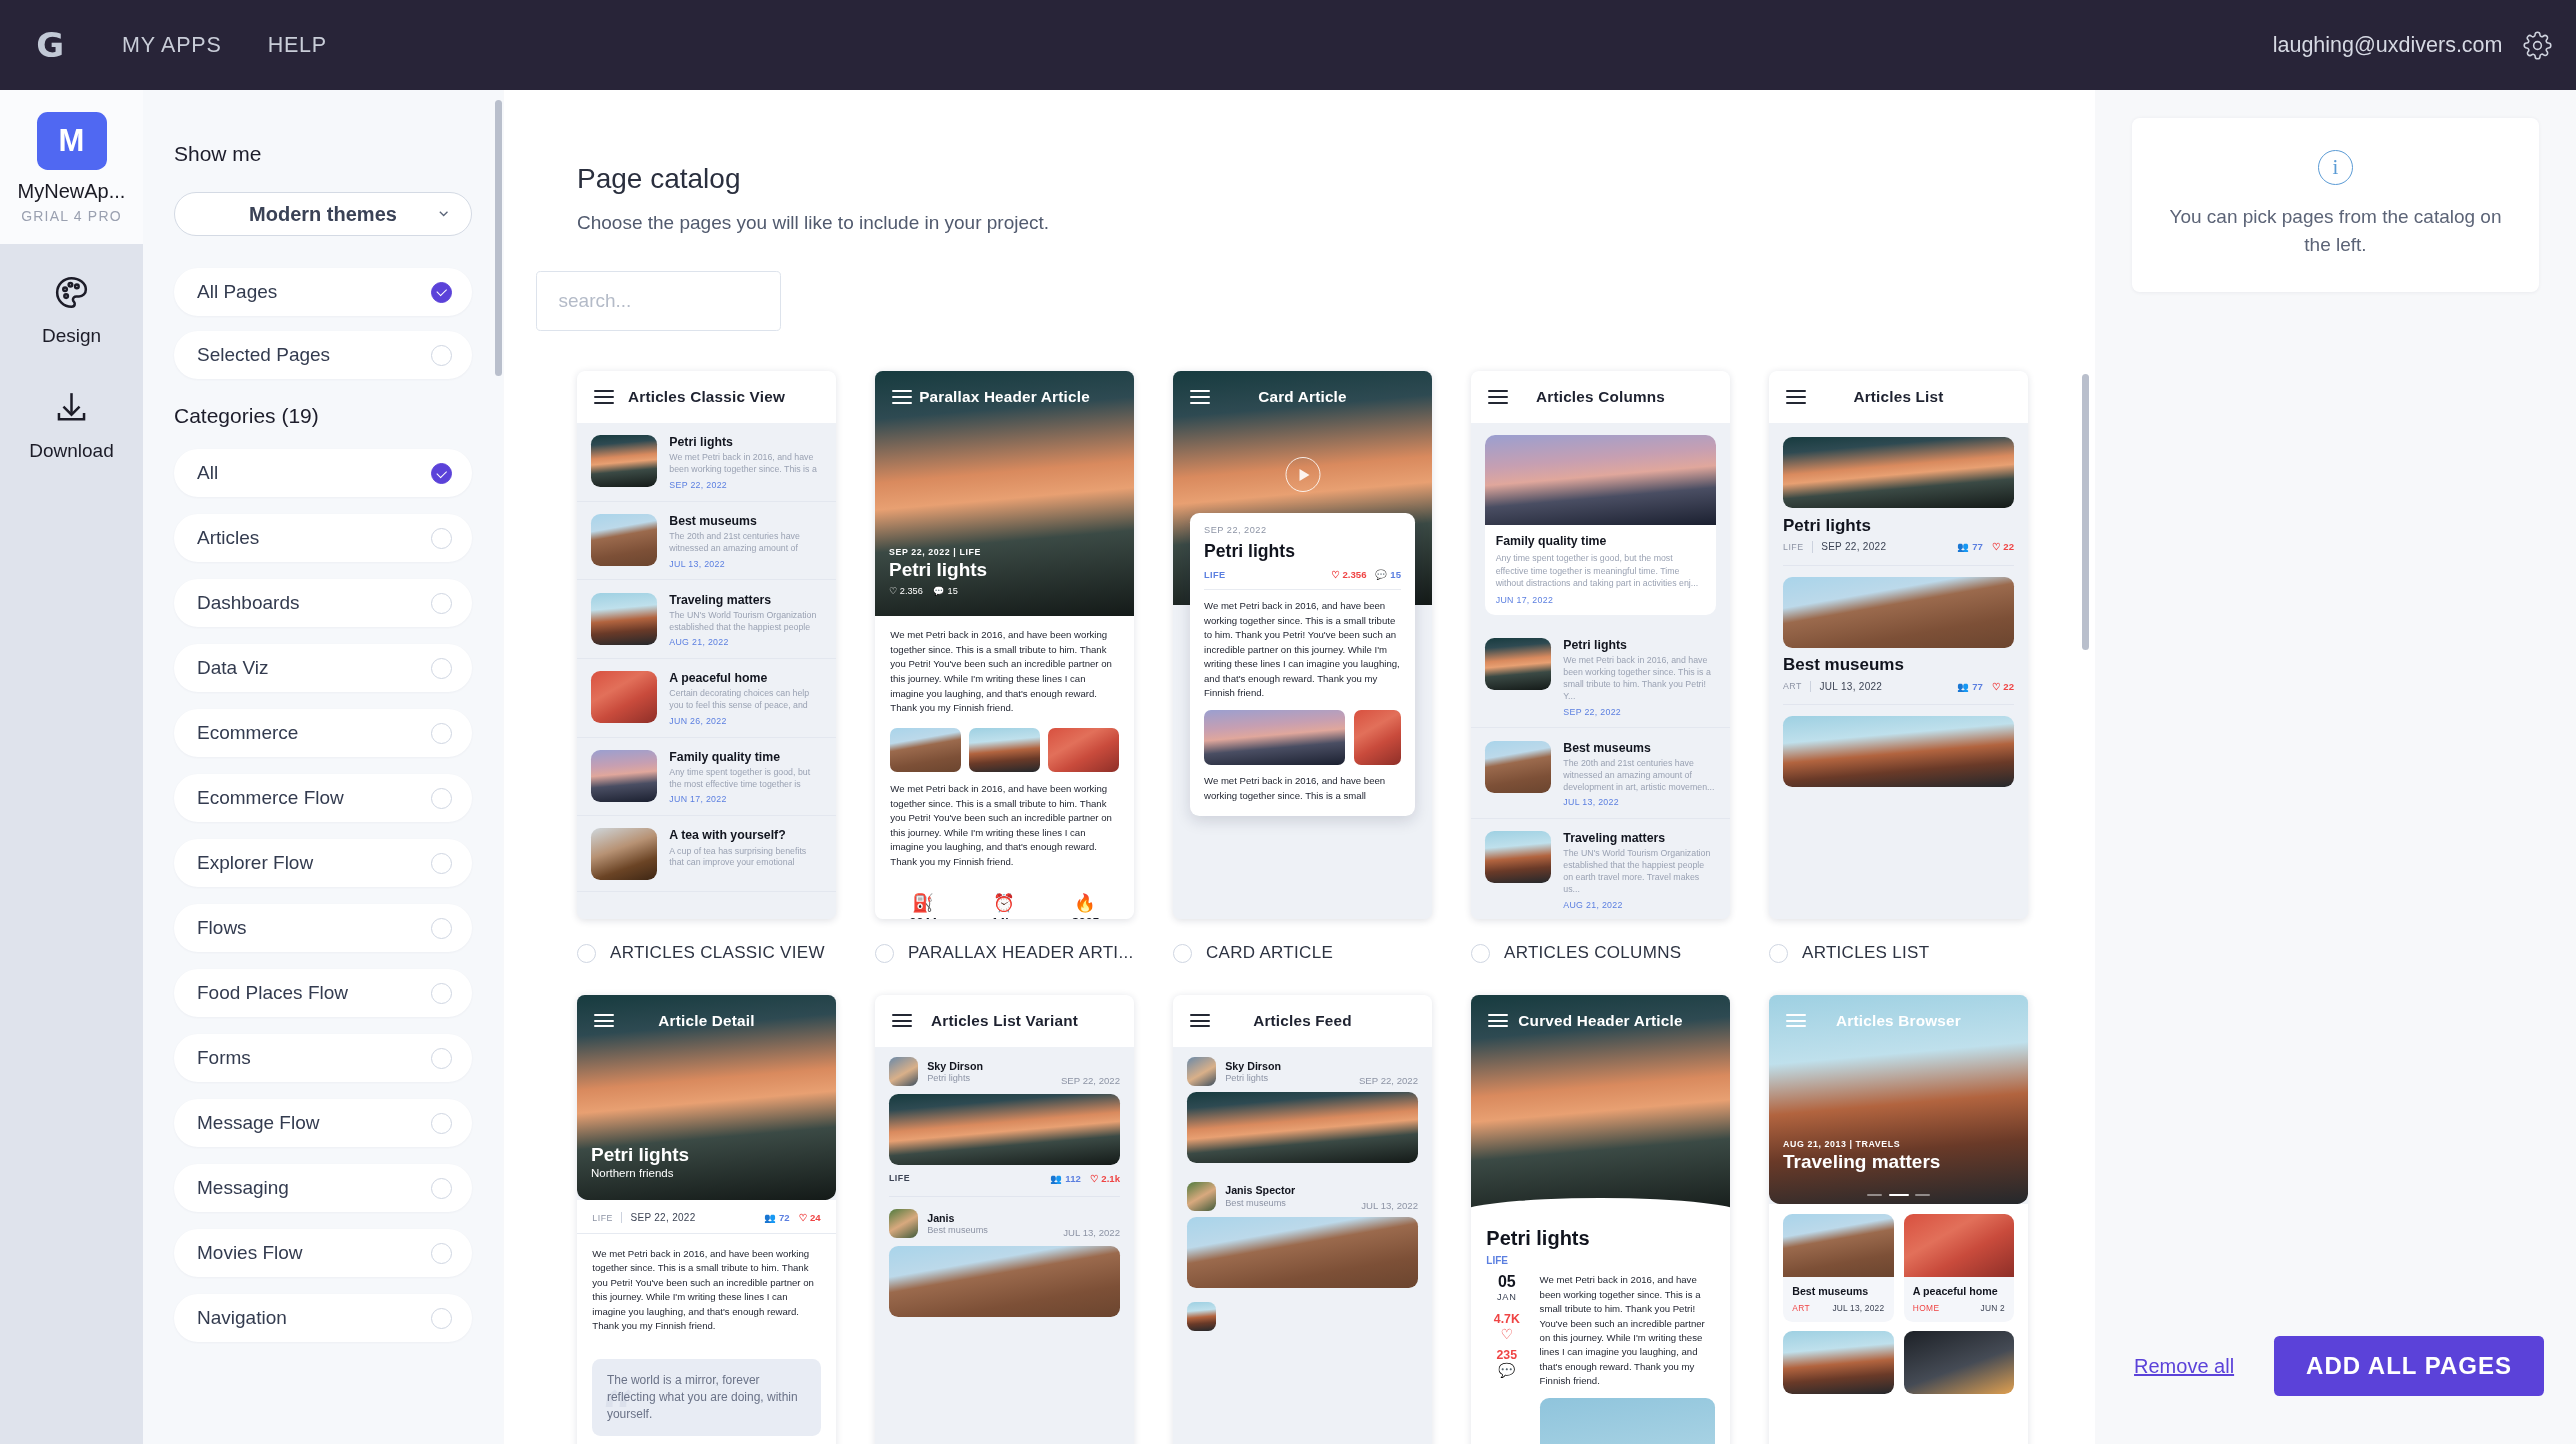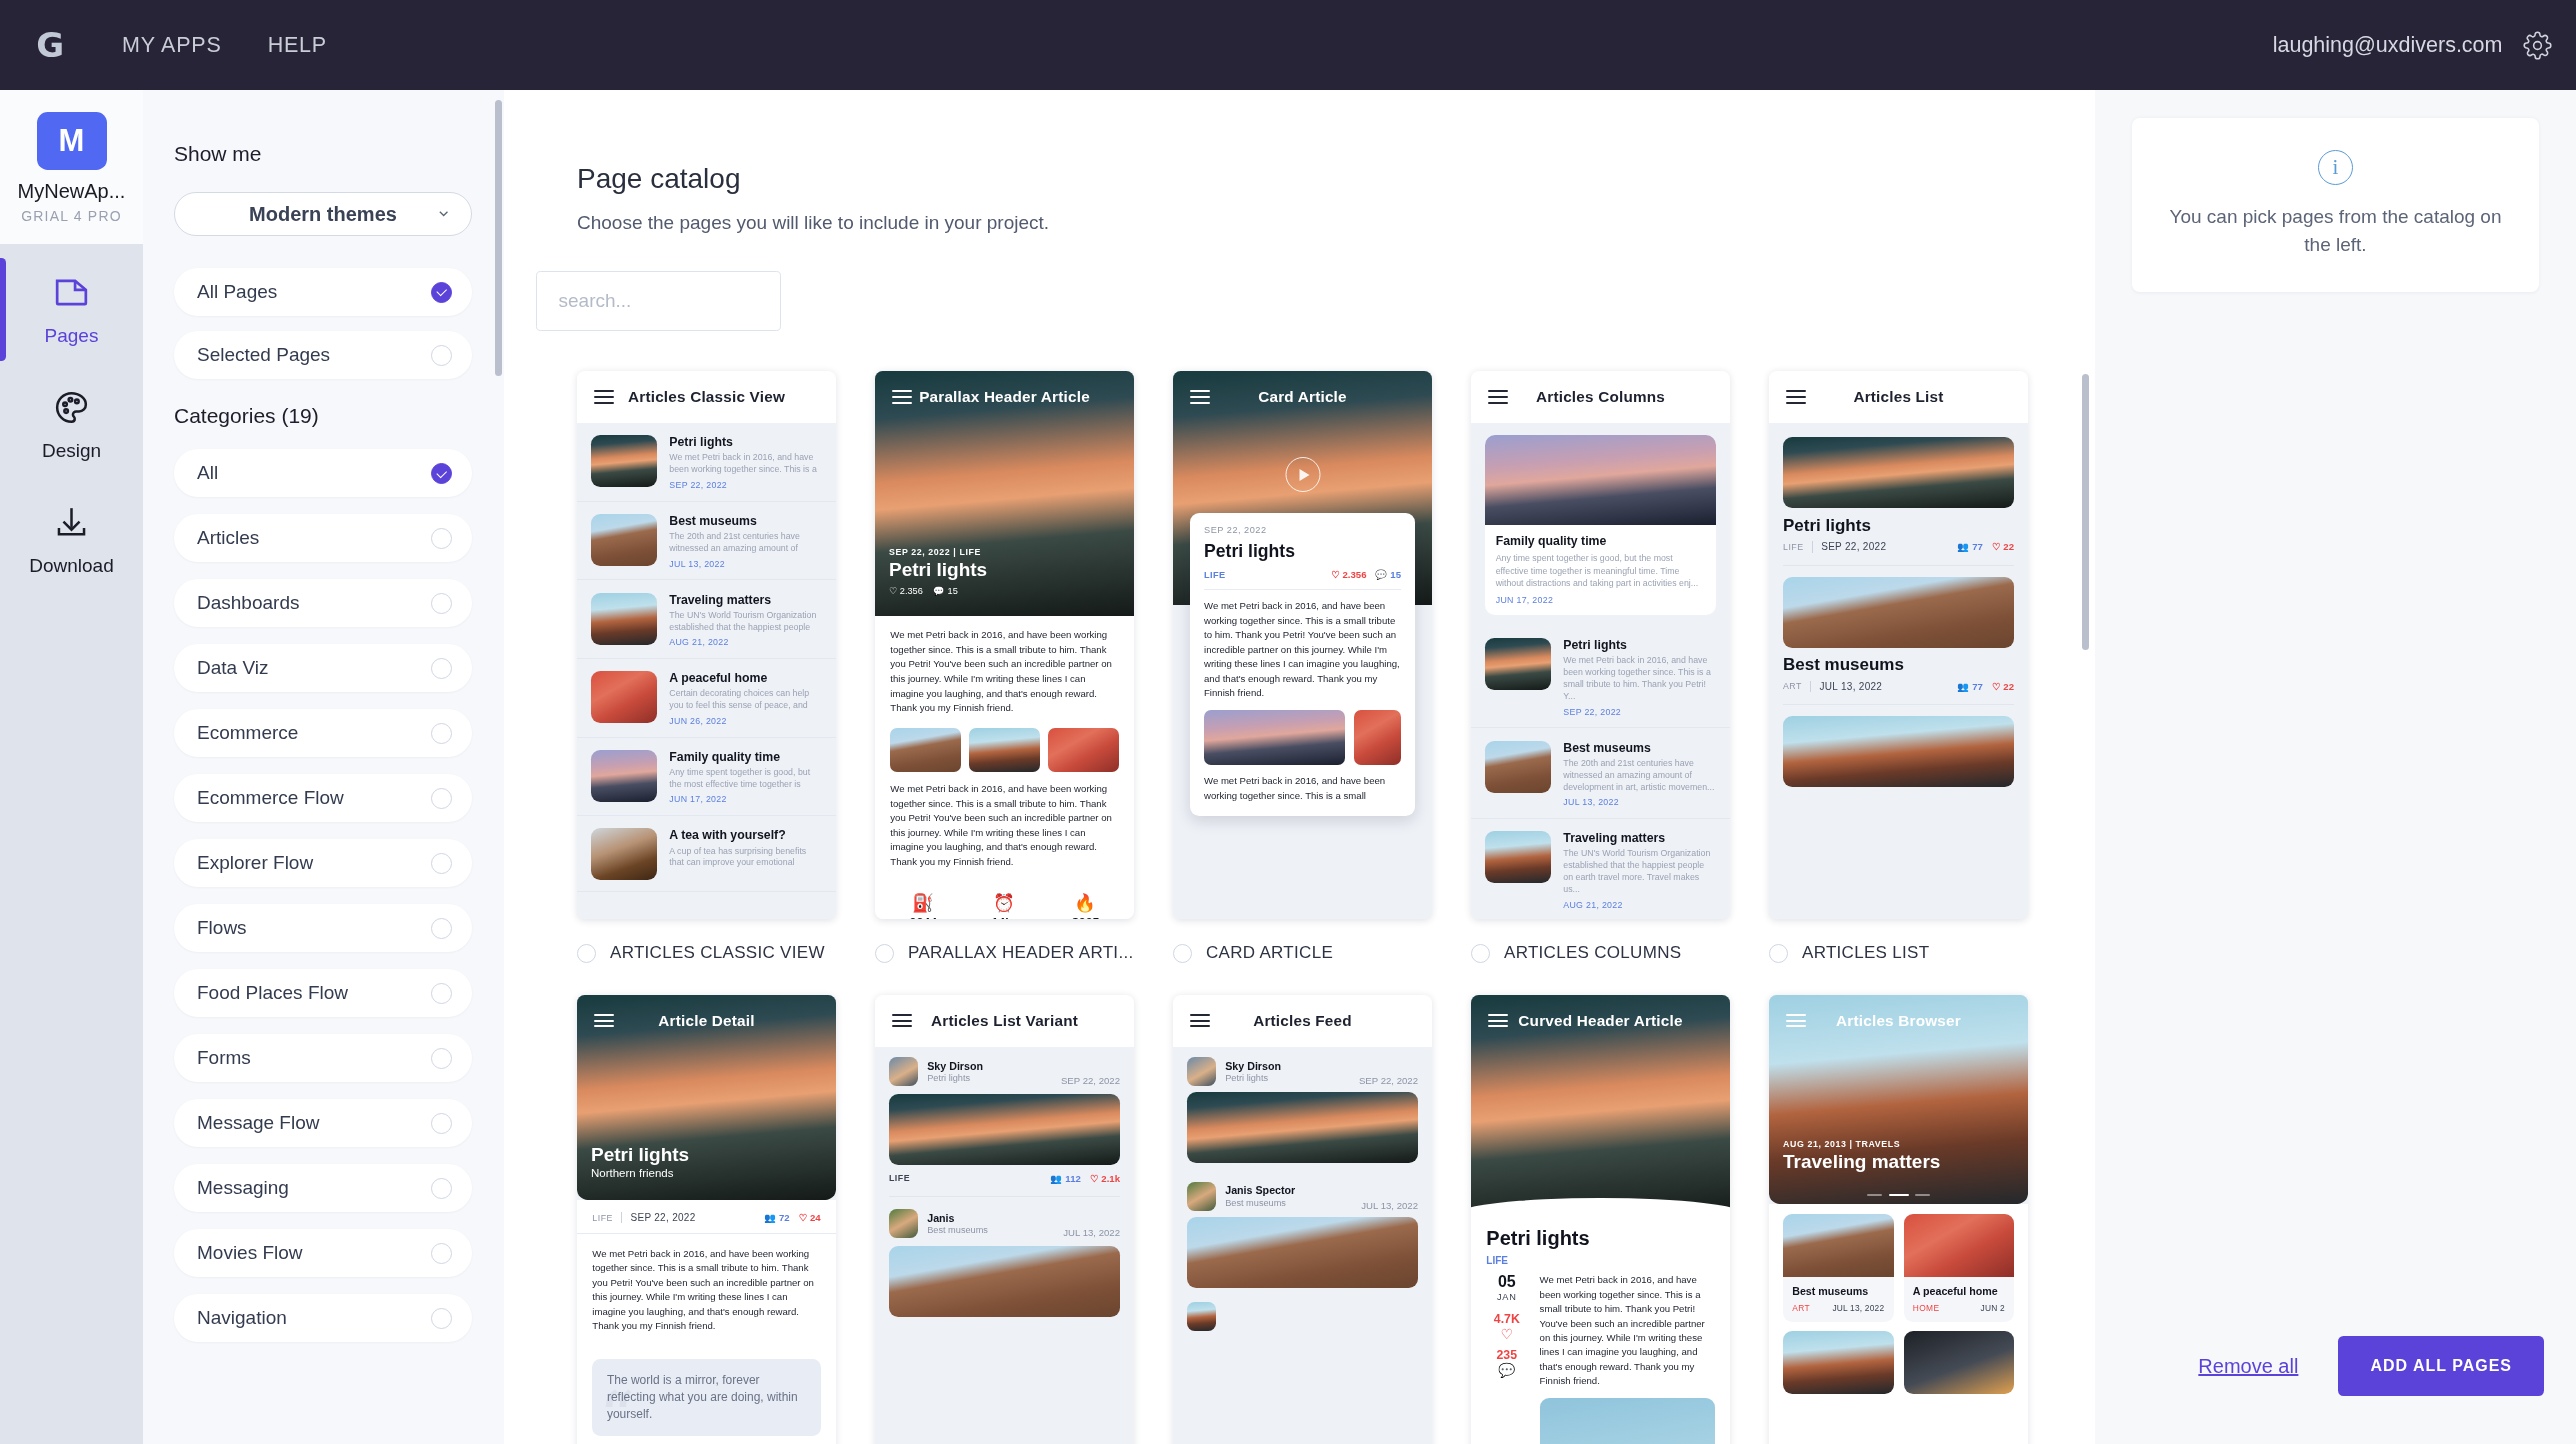--- a/index.html
+++ b/index.html
@@ -299,21 +299,21 @@
   .info-t { font-size: 19px; color: #5c6477; line-height: 1.45; }
   .right-actions {
     position: absolute; right: 32px; bottom: 48px;
     display: flex; align-items: center; gap: 40px;
   }
   .rm-all {
     font-size: 20px; color: #5b42d9; text-decoration: underline; cursor: pointer;
   }
   .add-btn {
     background: #5b42d9; color: #fff; border: none; border-radius: 5.4px;
-    padding: 0 32px; height: 60px; font-size: 16px; font-weight: bold;
+    padding: 0 32px; height: 60px; font-size: 24px; font-weight: bold;
     letter-spacing: 1px; cursor: pointer;
     font-family: "Liberation Sans", sans-serif;
   }
 </style>
 </head>
 <body>
 
 <div class="topbar">
   <div class="logo-box">
     <div class="logo-g">G</div>
@@ -331,27 +331,20 @@
   </div>
 </div>
 
 <div class="rail">
   <div class="rail-app">
     <div class="app-tile">M</div>
     <div class="app-name">MyNewAp...</div>
     <div class="app-sub">GRIAL 4 PRO</div>
   </div>
   <div class="rail-items">
-    <div class="rail-item active">
-      <svg class="rail-icon" viewBox="0 0 24 24" fill="none" stroke="#5b42d9" stroke-width="1.5">
-        <path d="M4 5.5h10l6 5V18a.5.5 0 0 1-.5.5h-15A.5.5 0 0 1 4 18V5.5z"></path>
-        <path d="M14 5.5v5h6"></path>
-      </svg>
-      <div class="rail-label">Pages</div>
-    </div>
     <div class="rail-item">
       <svg class="rail-icon" viewBox="0 0 24 24" fill="none" stroke="#1c1c28" stroke-width="1.4">
         <path d="M12 4a8 8 0 0 0 0 16c1.1 0 1.8-.8 1.8-1.7 0-.5-.2-.9-.5-1.2-.3-.3-.5-.7-.5-1.2 0-.9.8-1.7 1.8-1.7h1.6A3.8 3.8 0 0 0 20 10.3C20 6.8 16.4 4 12 4z"></path>
         <circle cx="8.4" cy="10.2" r="1"></circle>
           <circle cx="11.4" cy="7.7" r="1"></circle>
         <circle cx="15" cy="8.6" r="1"></circle>
           <circle cx="9" cy="14" r="1"></circle>
       </svg>
       <div class="rail-label">Design</div>
     </div>

